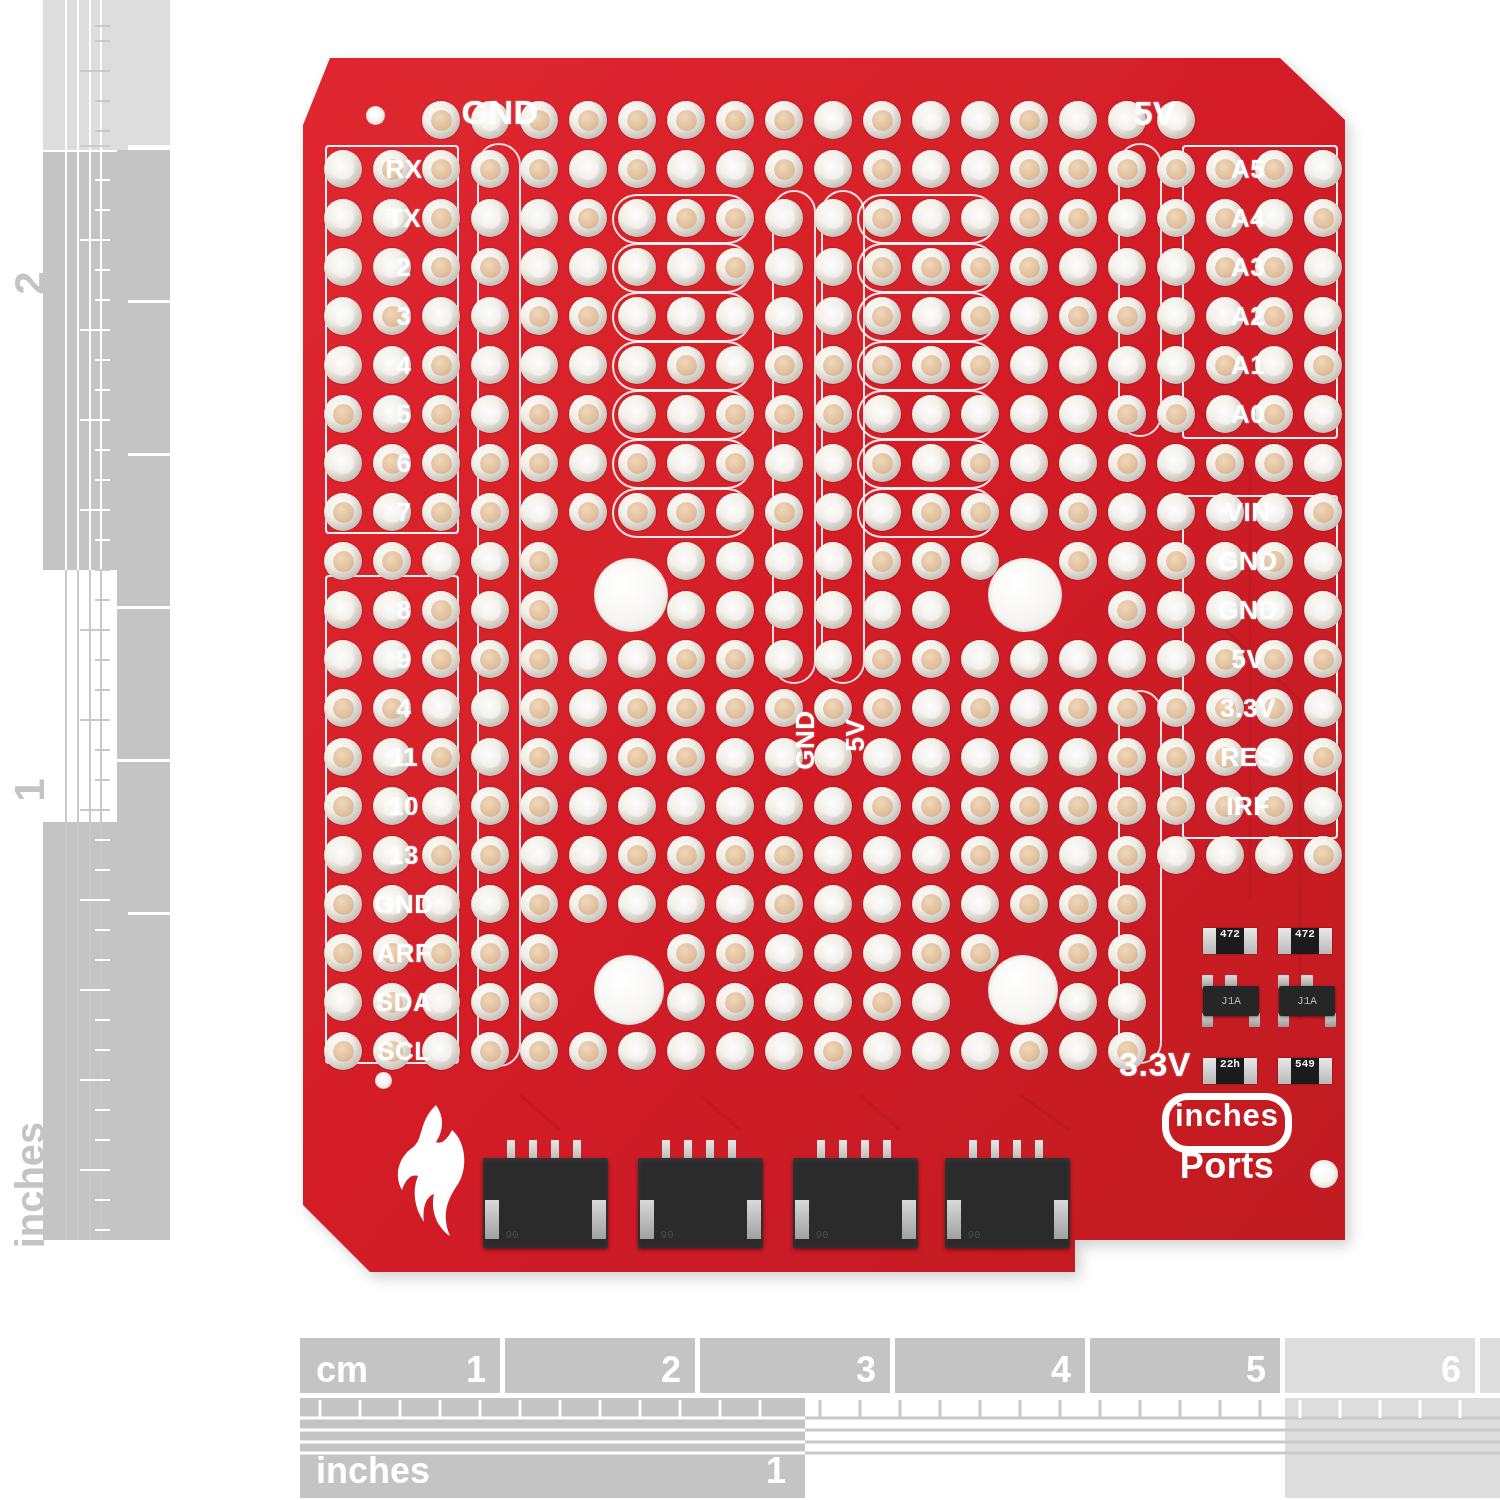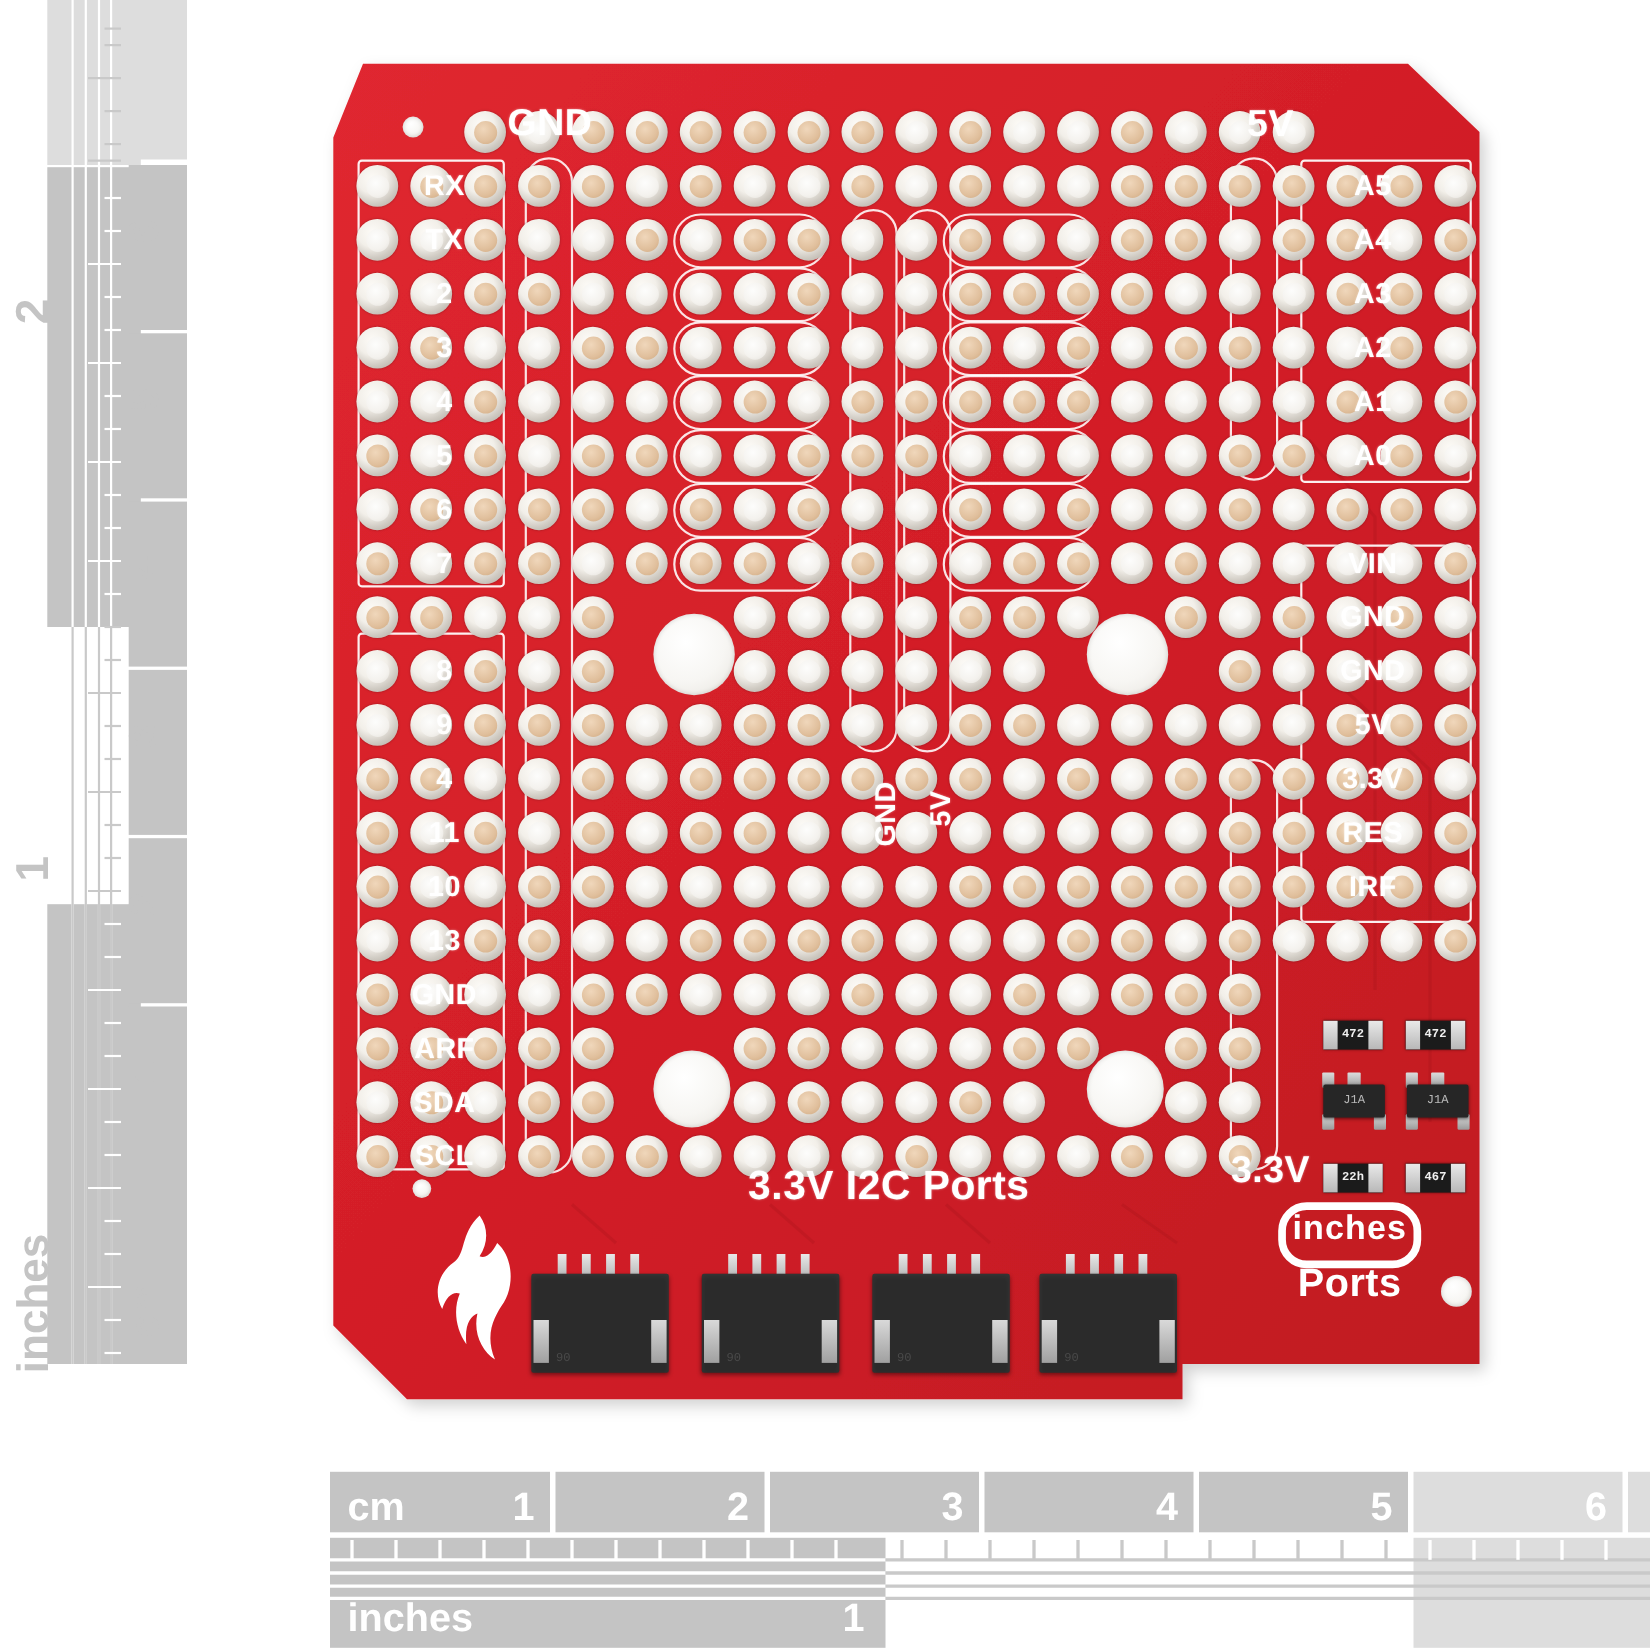--- a/index.html
+++ b/index.html
@@ -39,21 +39,21 @@
   .pad.wt .hole{background:radial-gradient(circle at 40% 35%,#fdfdfc 0%,#f4f2ee 60%,#e3e0da 100%);}
 
   .mnt{position:absolute;border-radius:50%;
        background:radial-gradient(circle at 40% 35%,#ffffff 0%,#f7f6f3 55%,#e6e3dd 100%);
        box-shadow:inset 0 0 5px rgba(0,0,0,.16);}
 
   .silk-box{position:absolute;border:2.5px solid rgba(255,255,255,.93);border-radius:4px;}
   .silk-pill{position:absolute;border:2.5px solid rgba(255,255,255,.88);border-radius:40px;}
 
   .smd-r{position:absolute;background:#1b1b1b;border-radius:1px;
-         box-shadow:0 0 2px rgba(0,0,0,.5);display:flex;align-items:center;justify-content:center;}
+         box-shadow:0 0 2px rgba(0,0,0,.5);display:flex;align-items:flex-start;justify-content:center;}
   .smd-r .cap{position:absolute;top:0;bottom:0;width:24%;background:linear-gradient(180deg,#e9e9e9,#b8b8b8);}
   .smd-r .cap.l{left:0;}.smd-r .cap.r{right:0;}
   .smd-r span{position:relative;color:#efefef;font-size:11px;font-weight:bold;z-index:2;
               font-family:"Liberation Mono",monospace;}
 
   .sot{position:absolute;}
   .sot .body{position:absolute;left:10%;right:10%;top:22%;bottom:22%;background:#262626;border-radius:2px;
              box-shadow:0 1px 3px rgba(0,0,0,.5);}
   .sot .body span{position:absolute;left:0;right:0;top:50%;transform:translateY(-50%);
                   text-align:center;color:#b9b9b9;font-size:11px;font-family:"Liberation Mono",monospace;}
@@ -1458,21 +1458,20 @@
   <div class="mnt" style="left:988px;top:955px;width:70px;height:70px;"></div>
   <div class="mnt" style="left:366px;top:106px;width:19px;height:19px;"></div>
   <div class="mnt" style="left:375px;top:1072px;width:17px;height:17px;"></div>
   <div class="mnt" style="left:1310px;top:1160px;width:28px;height:28px;"></div>
 
   <div class="lbl lg" style="left:500px;top:112px;">GND</div>
   <div class="lbl lg" style="left:1155px;top:113px;">5V</div>
   <div class="lbl md rot" style="left:805px;top:740px;">GND</div>
   <div class="lbl md rot" style="left:855px;top:735px;">5V</div>
   <div class="lbl lg" style="left:1155px;top:1064px;">3.3V</div>
-  <div class="lbl" style="left:808px;top:1078px;font-size:37px;">3.3V I2C Ports</div>
 
   <div id="pin-labels">
       <div class="lbl md" style="left: 404px; top: 169px;">RX</div>
       <div class="lbl md" style="left: 404px; top: 218px;">TX</div>
       <div class="lbl md" style="left: 404px; top: 267px;">2</div>
       <div class="lbl md" style="left: 404px; top: 316px;">3</div>
       <div class="lbl md" style="left: 404px; top: 365px;">4</div>
       <div class="lbl md" style="left: 404px; top: 414px;">5</div>
       <div class="lbl md" style="left: 404px; top: 463px;">6</div>
       <div class="lbl md" style="left: 404px; top: 512px;">7</div>
@@ -1524,21 +1523,21 @@
     <span>472</span>
   </div>
   <div class="smd-r" style="left:1203px;top:1058px;width:54px;height:26px;">
     <div class="cap l"></div>
       <div class="cap r"></div>
     <span>22h</span>
   </div>
   <div class="smd-r" style="left:1278px;top:1058px;width:54px;height:26px;">
     <div class="cap l"></div>
       <div class="cap r"></div>
-    <span>467</span>
+    <span>549</span>
   </div>
 
   <div class="sot" style="left:1196px;top:975px;width:70px;height:52px;">
     <div class="lead" style="left:8%;top:0;width:16%;height:26%;"></div>
     <div class="lead" style="left:42%;top:0;width:16%;height:26%;"></div>
     <div class="lead" style="left:8%;bottom:0;width:16%;height:26%;"></div>
     <div class="lead" style="right:8%;bottom:0;width:16%;height:26%;"></div>
     <div class="body">
       <span>J1A</span>
     </div>

